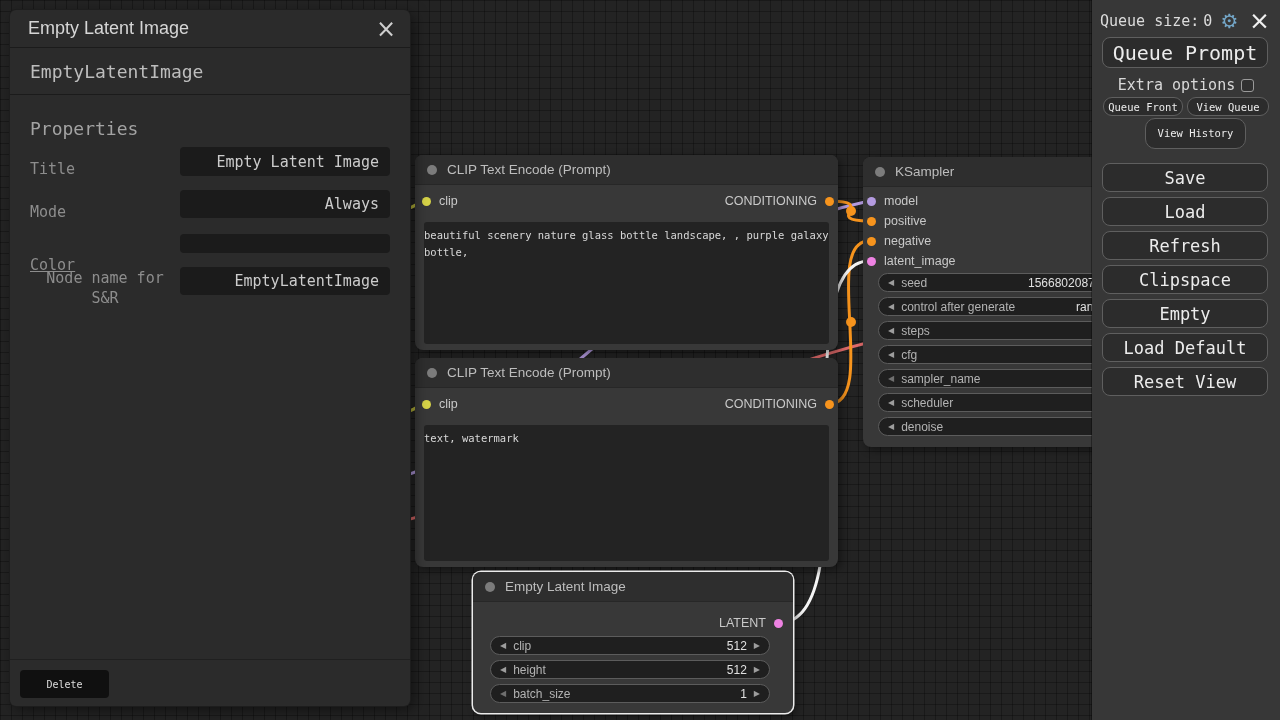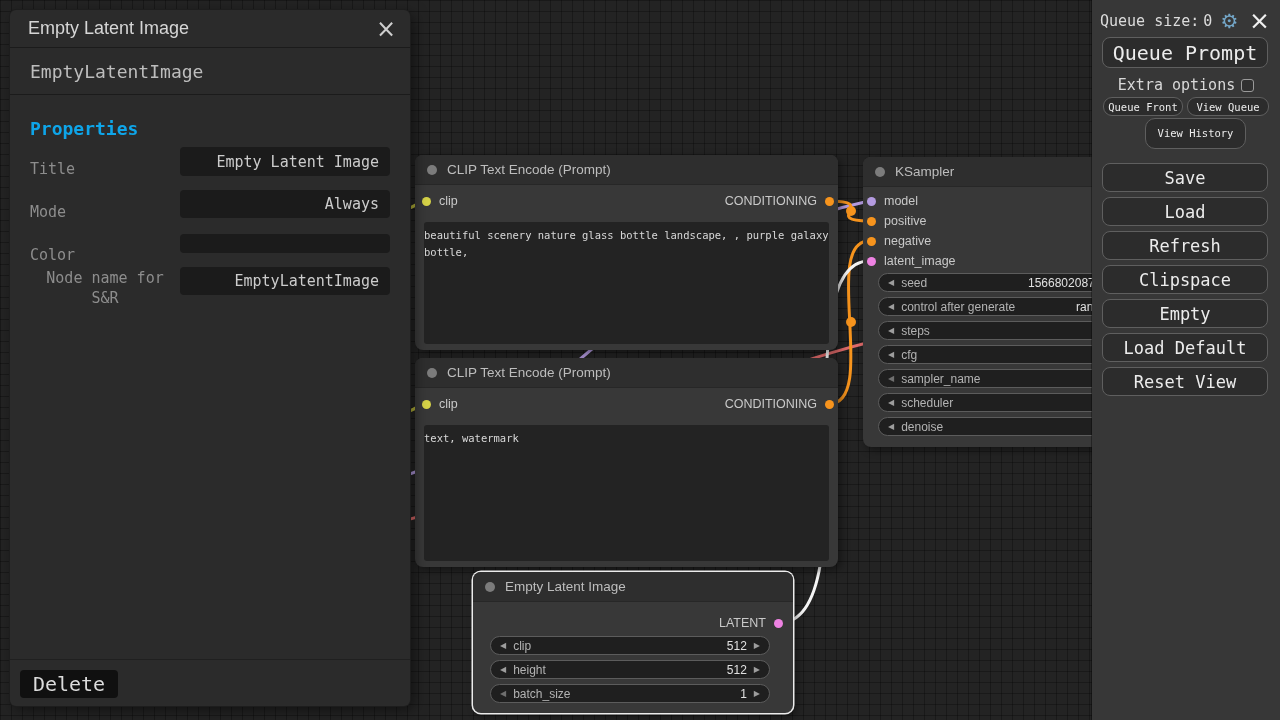--- a/index.html
+++ b/index.html
@@ -46,29 +46,29 @@
             background:#2b2b2b; border-radius:6px; box-shadow:0 0 0 1px #1d1d1d, 4px 4px 14px rgba(0,0,0,.5);
             font-family:"DejaVu Sans Mono", monospace; }
   .dlg-head { position:absolute; left:0; top:0; right:0; height:38px; display:flex;
               align-items:center; padding:0 14px 0 18px; border-bottom:1px solid #1b1b1b;
               font-family:"Liberation Sans", sans-serif; font-size:18px; color:#d6d6d6; }
   .dlg-close { margin-left:auto; color:#cfcfcf; font-size:24px; line-height:1; cursor:pointer;
                font-family:"DejaVu Sans", sans-serif; }
   .dlg-sub { position:absolute; left:0; top:38px; right:0; height:47px; display:flex;
              align-items:center; padding-left:20px; border-bottom:1px solid #1b1b1b;
              font-size:18px; color:#bdbdbd; }
-  .dlg-heading { position:absolute; left:20px; top:108px; font-size:18px; font-weight:bold; color:#0ea5e9;text-align:center; }
+  .dlg-heading { position:absolute; left:20px; top:108px; font-size:18px; font-weight:normal; color:#a3a3a3;text-align:center; }
   .plabel { position:absolute; left:20px; width:150px; font-size:15px; color:#8d8d8d; line-height:20px; }
   .pfield { position:absolute; left:170px; width:210px; background:#1b1b1b; border-radius:4px;
             display:flex; align-items:center; justify-content:flex-end; padding:0 11px;
             font-size:15px; color:#cccccc; }
   .dlg-divider { position:absolute; left:0; right:0; top:649px; border-top:1px solid #202020; }
-  .delete-btn { position:absolute; left:10px; top:660px; width:98px; height:28px; background:#101010;
+  .delete-btn { position:absolute; left:10px; top:660px; width:89px; height:28px; background:#101010;
                 border:none; border-radius:4px; color:#dcdcdc; font-family:"DejaVu Sans Mono", monospace;
-                font-size:20px; cursor:pointer; }
+                font-size:10px; cursor:pointer; }
 
   
   .menu { position:absolute; left:1092px; top:0; width:188px; height:720px; z-index:10;
           background:#373737; font-family:"DejaVu Sans Mono", monospace; color:#e3e3e3;
           box-shadow:-1px 0 0 rgba(0,0,0,.35); }
   .qrow { position:absolute; left:8px; top:10px; right:6px; height:22px; display:flex;
           align-items:center; gap:4px; font-size:15px; color:#dcdcdc; }
   .gear { font-family:"DejaVu Sans", sans-serif; font-size:20px; color:#74a7c9; line-height:1;
           margin-left:4px; cursor:pointer; }
   .mclose { font-family:"DejaVu Sans", sans-serif; font-size:25px; color:#f0f0f0; line-height:0.8;
@@ -229,21 +229,21 @@
     </div>
     <div class="dlg-sub">EmptyLatentImage</div>
     <div class="dlg-heading">Properties</div>
 
     <div class="plabel" style="top:149px;">Title</div>
     <div class="pfield" style="top:137px; height:29px;">Empty Latent Image</div>
 
     <div class="plabel" style="top:192px;">Mode</div>
     <div class="pfield" style="top:180px; height:28px;">Always</div>
 
-    <div class="plabel" style="top:235px;">Color</div>
+    <div class="plabel" style="top:245px;text-decoration:underline;">Color</div>
     <div class="pfield" style="top:224px; height:19px;"></div>
 
     <div class="plabel" style="top:258px;text-align:center;">Node name for S&amp;R</div>
     <div class="pfield" style="top:257px; height:28px;">EmptyLatentImage</div>
 
     <div class="dlg-divider"></div>
     <button class="delete-btn">Delete</button>
   </div>
 
   <div class="menu">

